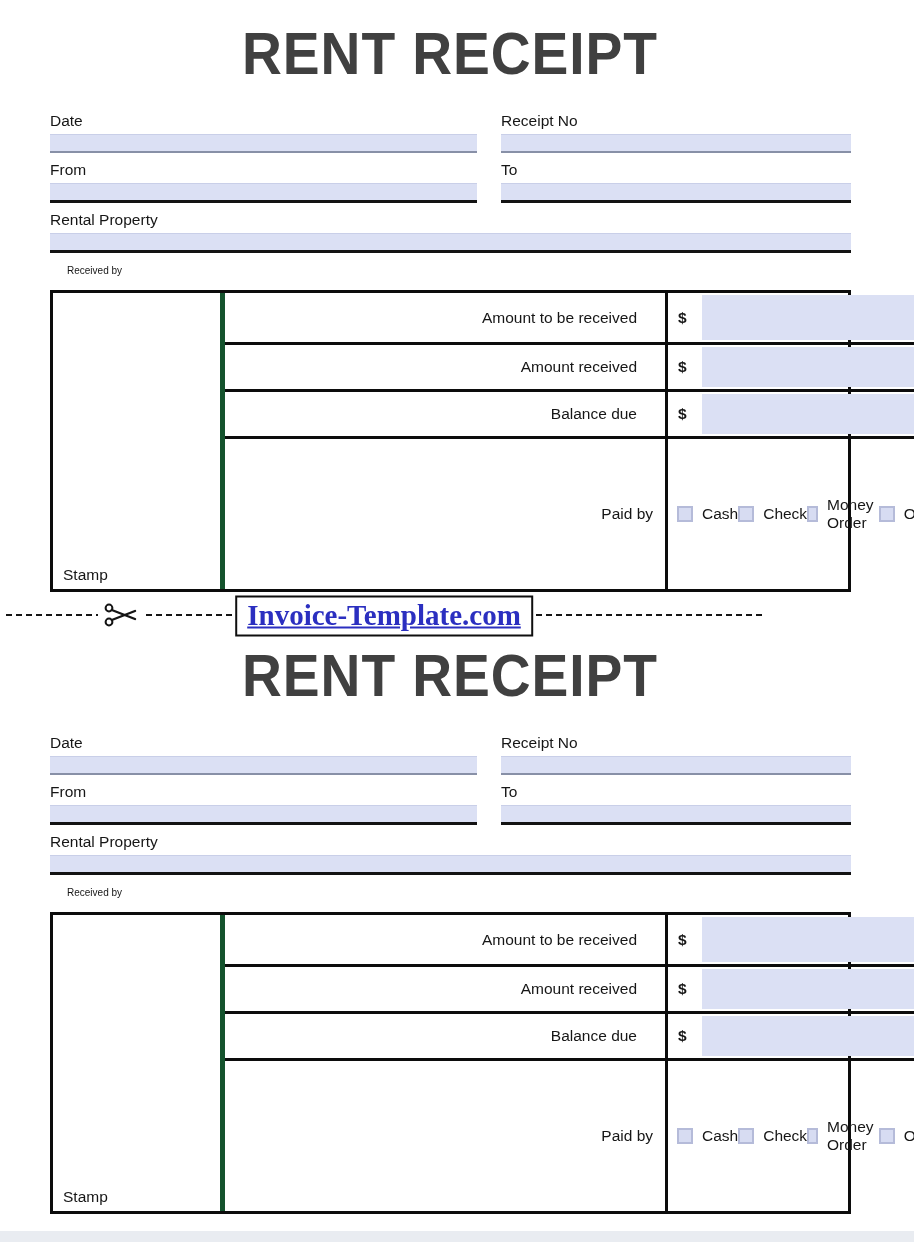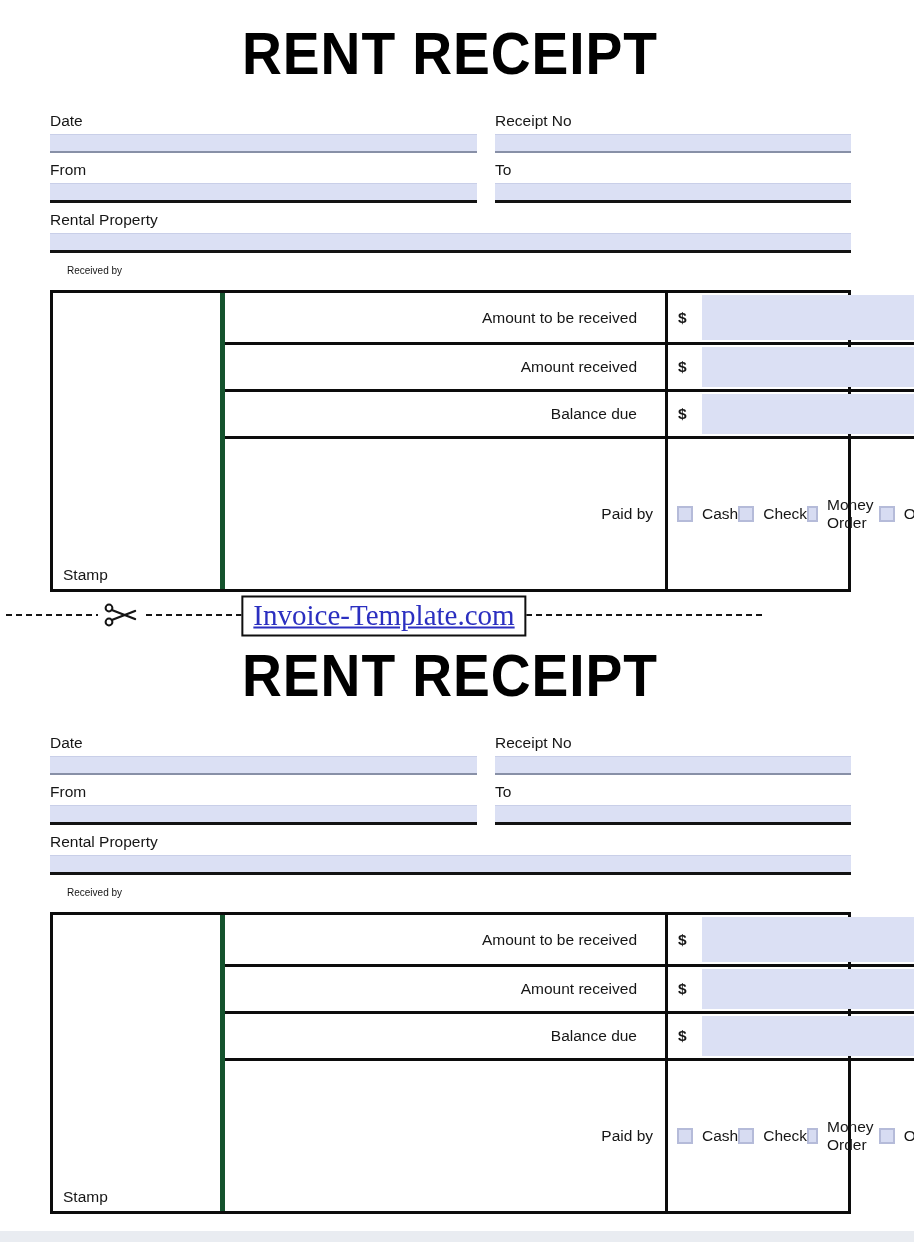--- a/index.html
+++ b/index.html
@@ -12,28 +12,28 @@
     overflow: hidden;
   }
   .receipt { margin-left: 50px; width: 801px; }
 
   .title {
     text-align: center;
     font-weight: bold;
     font-size: 60px;
     line-height: 64px;
     margin: 22px 0 26px 0;
-    color: #000000;
+    color: #404040;
     white-space: nowrap;
   }
   .title .tscale { display: inline-block; transform: scaleX(0.92); transform-origin: center; letter-spacing: 1px; }
 
   .frow { display: flex; gap: 18px; margin-bottom: 8px; }
   .f-left  { width: 427px; }
-  .f-right { flex: 1; }
+  .f-right { flex: 1; margin-left: 6px; }
   .f-full  { width: 801px; margin-bottom: 0; }
 
   .flabel { font-size: 15.5px; height: 18px; margin-bottom: 4px; }
   .bar { height: 16px; background: #dbe0f4; border-top: 1px solid #c9cfe8; }
   .bar.slate { border-bottom: 2px solid #8890a7; }
   .bar.black { border-bottom: 3px solid #131313; }
 
   .recv-label { font-size: 10px; margin: 12px 0 14px 17px; }
 
   .rtable {
@@ -72,21 +72,21 @@
     border-left: 3px solid #0c0c0c;
     display: flex; flex-direction: row; justify-content: space-evenly;
     padding: 6px 4px 6px 9px;
   }
   .option { display: flex; align-items: center; gap: 9px; font-size: 15.5px; }
   .cb {
     width: 16px; height: 16px; box-sizing: border-box;
     background: #d7dcf2; border: 2px solid #b5bbd9;
   }
 
-  .divider { position: relative; height: 48px; width: 768px; }
+  .divider { position: relative; height: 48px; width: 768px; font-weight: bold; }
   .dashline {
     position: absolute; left: 6px; right: 6px; top: 22px;
     border-top: 2px dashed #151515;
   }
   .scissors {
     position: absolute; left: 98px; top: 10px;
     background: #ffffff; padding: 0 6px; line-height: 0;
   }
   .linkbox {
     position: absolute; left: 50%; top: 50%;

